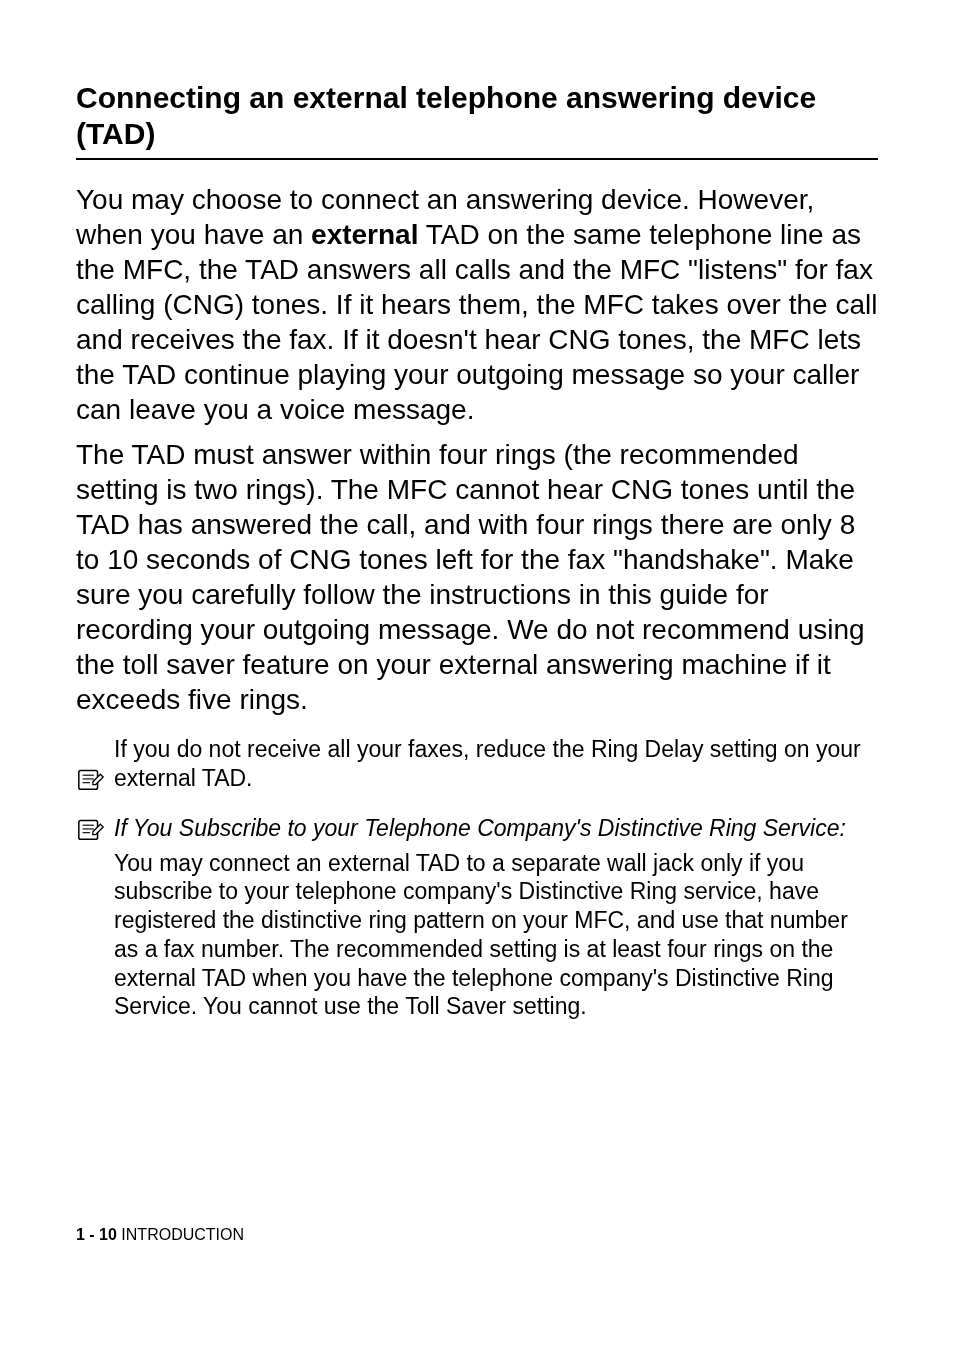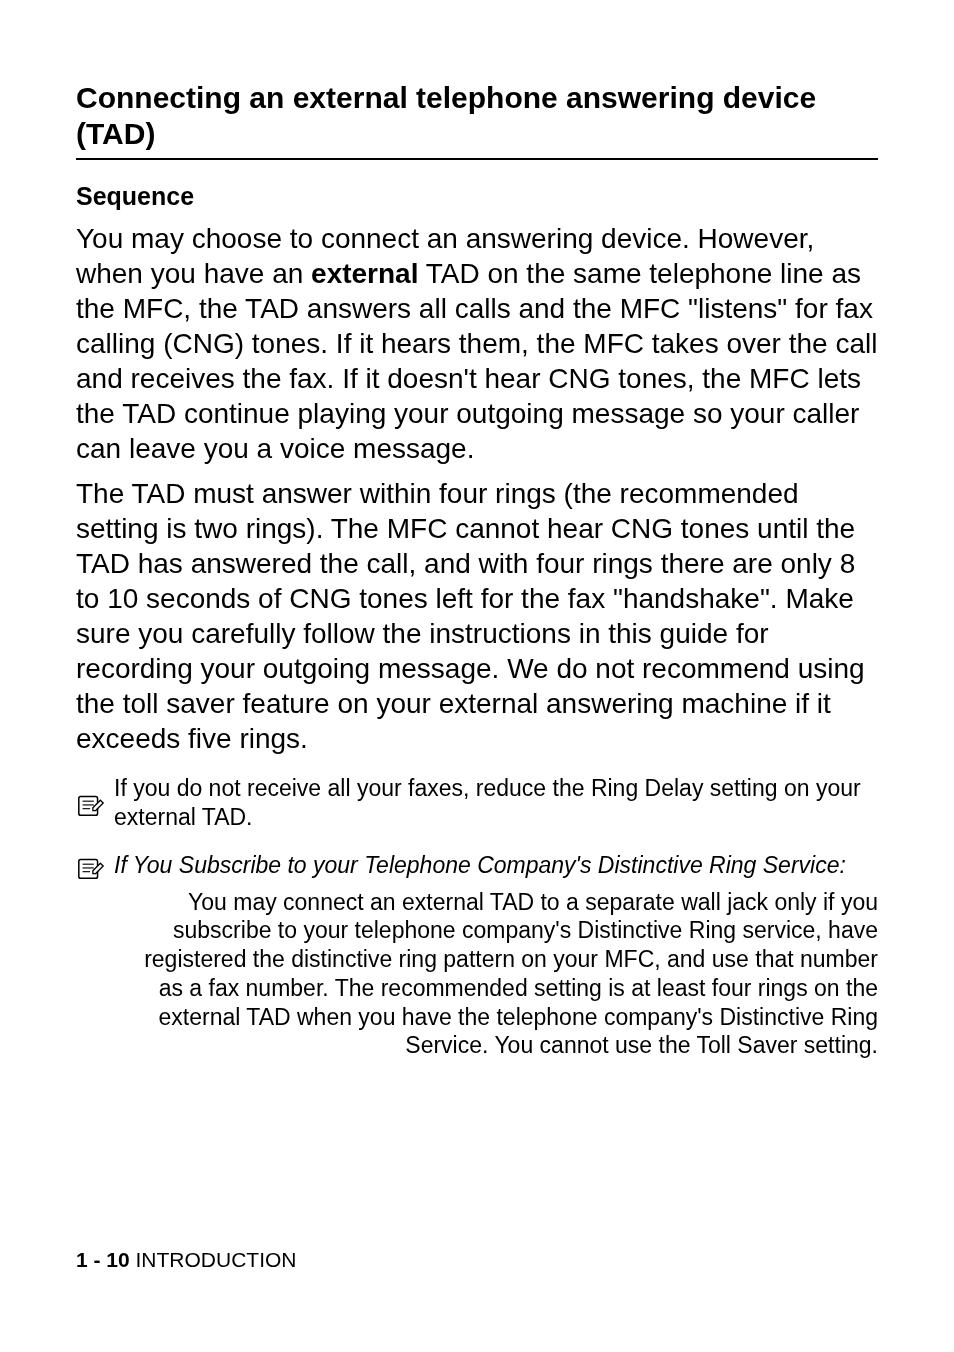--- a/index.html
+++ b/index.html
@@ -38,68 +38,66 @@
   .para {
     font-size: 28px;
     line-height: 1.25;
     margin-bottom: 10px;
   }
   .para .bold {
     font-weight: bold;
   }
   .note {
     display: flex;
-    align-items: center;
+    align-items: flex-end;
     margin-top: 18px;
     margin-bottom: 6px;
   }
   .note-icon {
     flex: 0 0 auto;
     width: 30px;
     height: 30px;
     margin-right: 8px;
     margin-top: 2px;
   }
   .note-body {
     flex: 1 1 auto;
     font-size: 23px;
     line-height: 1.25;
   }
   .note-body .italic {
     font-style: italic;
     margin-top: 44px;
   }
   .note-follow {
-    margin-left: 54px;
+    margin-left: 38px;
     font-size: 23px;
     line-height: 1.25;
-    text-align: right;
   }
   .footer {
     position: absolute;
-    bottom: 80px;
+    bottom: 108px;
     left: 76px;
-    font-size: 21px;
+    font-size: 16px;
   }
   .footer .pg {
     font-weight: bold;
   }
   svg.note-svg {
     display: block;
   }
 </style>
 </head>
 <body>
 
 <div class="page">
 
   <h1 class="heading-main">Connecting an external telephone answering device (TAD)</h1>
   <hr class="rule">
 
-  <h2 class="heading-sub">Sequence</h2>
 
   <p class="para">
     <span>You may choose to connect an answering device. However, when you have an </span><span class="bold">external</span><span> TAD on the same telephone line as the MFC, the TAD answers all calls and the MFC "listens" for fax calling (CNG) tones. If it hears them, the MFC takes over the call and receives the fax. If it doesn't hear CNG tones, the MFC lets the TAD continue playing your outgoing message so your caller can leave you a voice message.</span>
   </p>
 
   <p class="para">The TAD must answer within four rings (the recommended setting is two rings). The MFC cannot hear CNG tones until the TAD has answered the call, and with four rings there are only 8 to 10 seconds of CNG tones left for the fax "handshake". Make sure you carefully follow the instructions in this guide for recording your outgoing message. We do not recommend using the toll saver feature on your external answering machine if it exceeds five rings.</p>
 
   <div class="note">
     <div class="note-icon">
       <svg class="note-svg" viewBox="0 0 32 32" width="30" height="30" aria-hidden="true">

